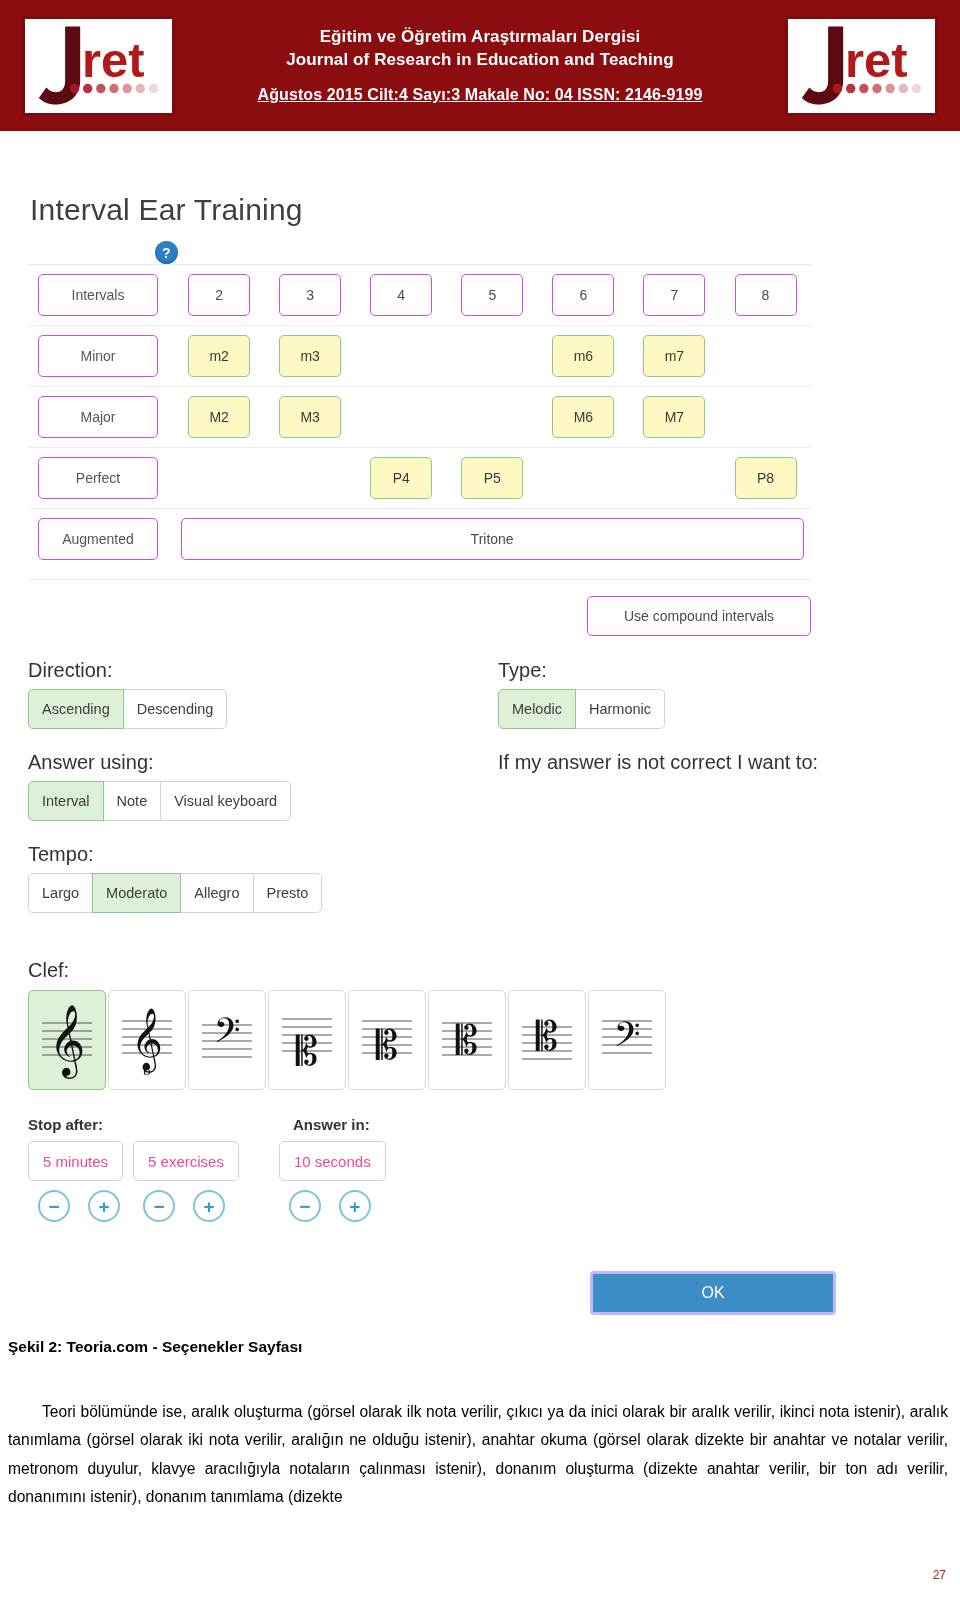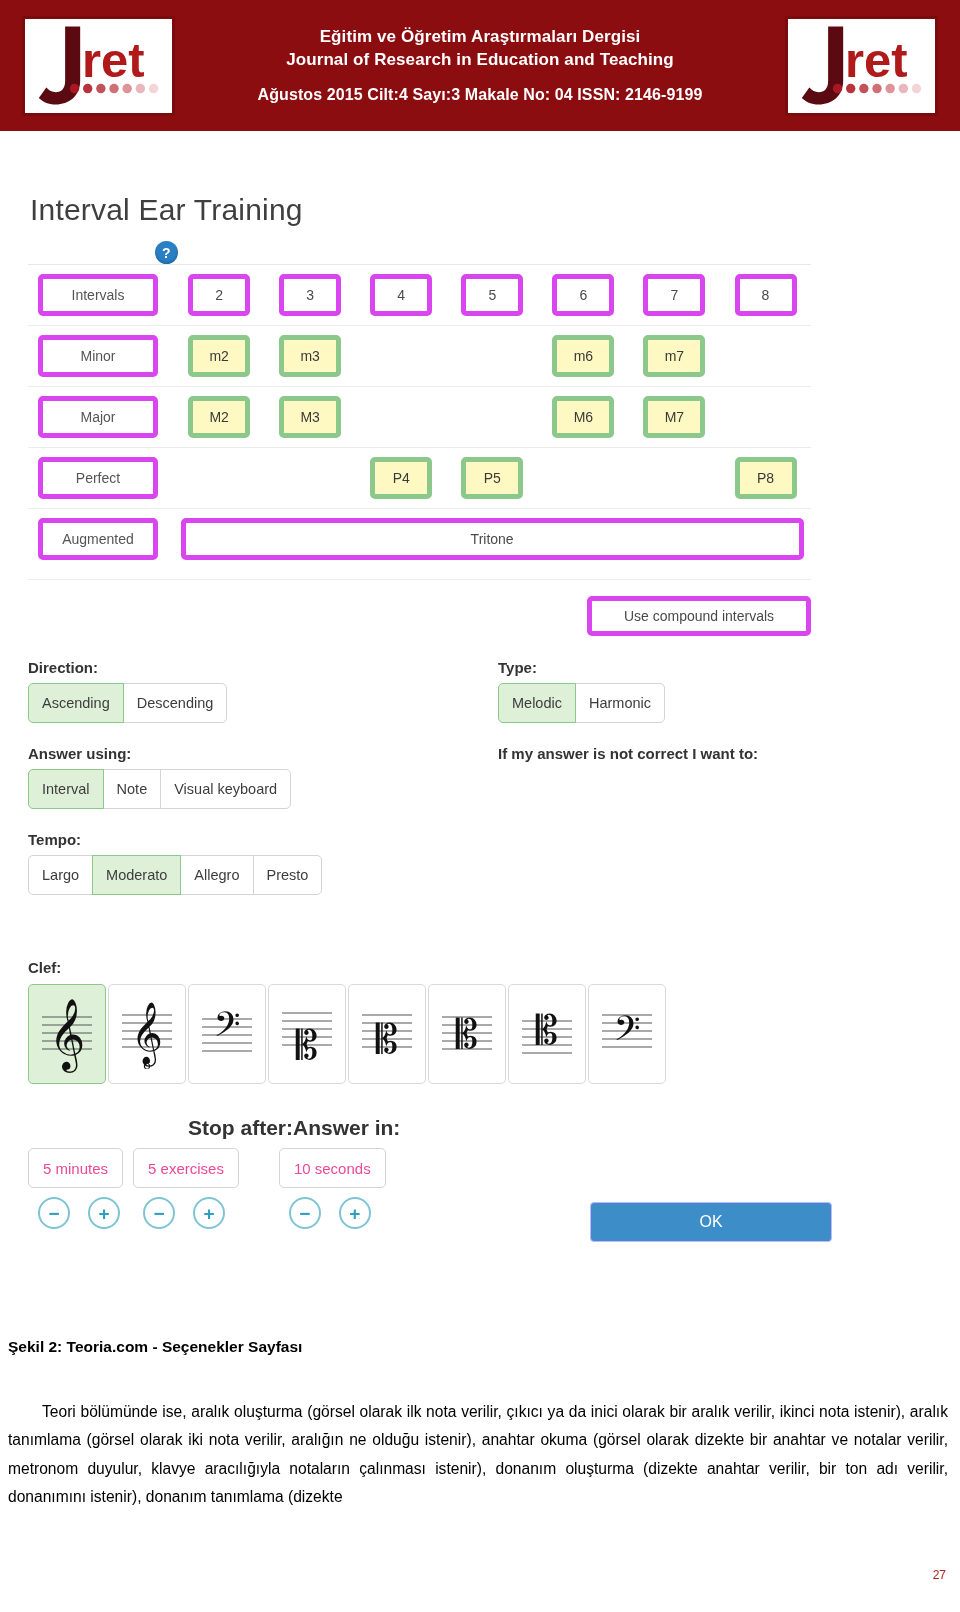--- a/index.html
+++ b/index.html
@@ -25,21 +25,21 @@
     display:flex; align-items:center; justify-content:center;
   }
   .banner-title{
     text-align:center;
     color:#ffffff;
     line-height:1.38;
     letter-spacing:.1px;
   }
   .banner-title .l1{ font-size:17px; font-weight:600; display:block;}
   .banner-title .l2{ font-size:17px; font-weight:600; display:block;}
-  .banner-title .l3{ font-size:16px; font-weight:700; display:block; margin-top:12px;}
+  .banner-title .l3{ font-size:16px; font-weight:700; display:block; margin-top:12px;text-decoration:underline;}
 
   .logo{
     position:absolute; top:16px;
     width:153px;height:100px;
     background:#ffffff;
     border:3px solid #7c0b0e;
     box-sizing:border-box;
     overflow:hidden;
   }
   .logo.left{ left:22px; }
@@ -80,21 +80,21 @@
     display:flex; align-items:center;
     height:60px;
     border-top:1px solid #ececec;
     gap:0;
   }
   .grid-row:first-child{ border-top:1px solid #e7e7e7; }
   .cellwrap{ width:92px; display:flex; justify-content:center; }
   .cellwrap.lbl{ width:137px; justify-content:flex-start; padding-left:10px;}
   .btn{
     box-sizing:border-box;
-    border:5px solid #d946ef;
+    border:1px solid #d946ef;
     border-radius:5px;
     background:#fff;
     font-size:14px;
     color:#4a4a4a;
     display:flex;align-items:center;justify-content:center;
     height:42px;
     font-family:"Liberation Sans", sans-serif;
   }
   .btn.lbl{ width:120px; color:#555; }
   .btn.sq{ width:62px; }
@@ -107,21 +107,21 @@
     position:absolute; left:28px; top:448px; width:783px;
     display:flex; justify-content:flex-end;
     border-top:1px solid #ececec;
     padding-top:16px;
   }
   .btn.compound{ width:224px; height:40px;}
 
   
   .opts{ position:absolute; left:28px; top:528px; width:900px;}
   .opt-label{
-    font-size:15px; font-weight:700; color:#333;
+    font-size:20px; font-weight:400; color:#333;
     margin-bottom:7px;
   }
   .group{ display:flex; }
   .group .gbtn{
     box-sizing:border-box;
     border:1px solid #d4d4d4;
     background:#fff;
     height:40px;
     padding:0 13px;
     font-size:14.5px;
@@ -149,45 +149,45 @@
     border-radius:5px;
     background:#fff;
     display:flex;align-items:center;justify-content:center;
   }
   .clef-btn.on{ background:#dff0d8; border-color:#8cc88c;}
   .clef-btn svg{ display:block;}
 
   
   .steps{ position:absolute; left:28px; top:985px; width:500px;}
   .steps-labels{ display:flex;}
-  .steps-labels .sl{ font-size:21px;font-weight:700;color:#333;text-align:right;}
+  .steps-labels .sl{ font-size:15px;font-weight:700;color:#333;}
   .stp-group{ display:flex; align-items:flex-start;}
   .stp{ margin-right:10px;}
   .stp .val{
     box-sizing:border-box;
     border:1px solid #d4d4d4;border-radius:5px;background:#fff;
     height:40px; display:flex;align-items:center;justify-content:center;
     font-size:15px;color:#ec4899;padding:0 14px;
     font-family:"Liberation Sans", sans-serif;
     white-space:nowrap;
   }
   .stp .pm{ display:flex; gap:18px; margin-top:9px; padding-left:10px;}
   .circ{
     width:28px;height:28px;border-radius:50%;
     border:2px solid #7fc4d4;
     display:flex;align-items:center;justify-content:center;
     color:#2f9fc0; font-size:19px; line-height:1; font-weight:600;
     background:#fff;
     font-family:"Liberation Sans", sans-serif;
   }
   .ok-btn{
-    position:absolute; left:590px; top:1071px;
+    position:absolute; left:590px; top:1140px;
     width:240px;height:38px;
     background:#3d8dc9;
-    border:1px solid #c4b5fd;
+    border:3px solid #c4b5fd;
     border-radius:4px;
     color:#fff;font-size:16px;
     display:flex;align-items:center;justify-content:center;
   }
 
   
   .caption{
     position:absolute; left:8px; top:1338px;
     font-size:15.5px; font-weight:700; color:#000;
     font-family:"Liberation Sans", sans-serif;

